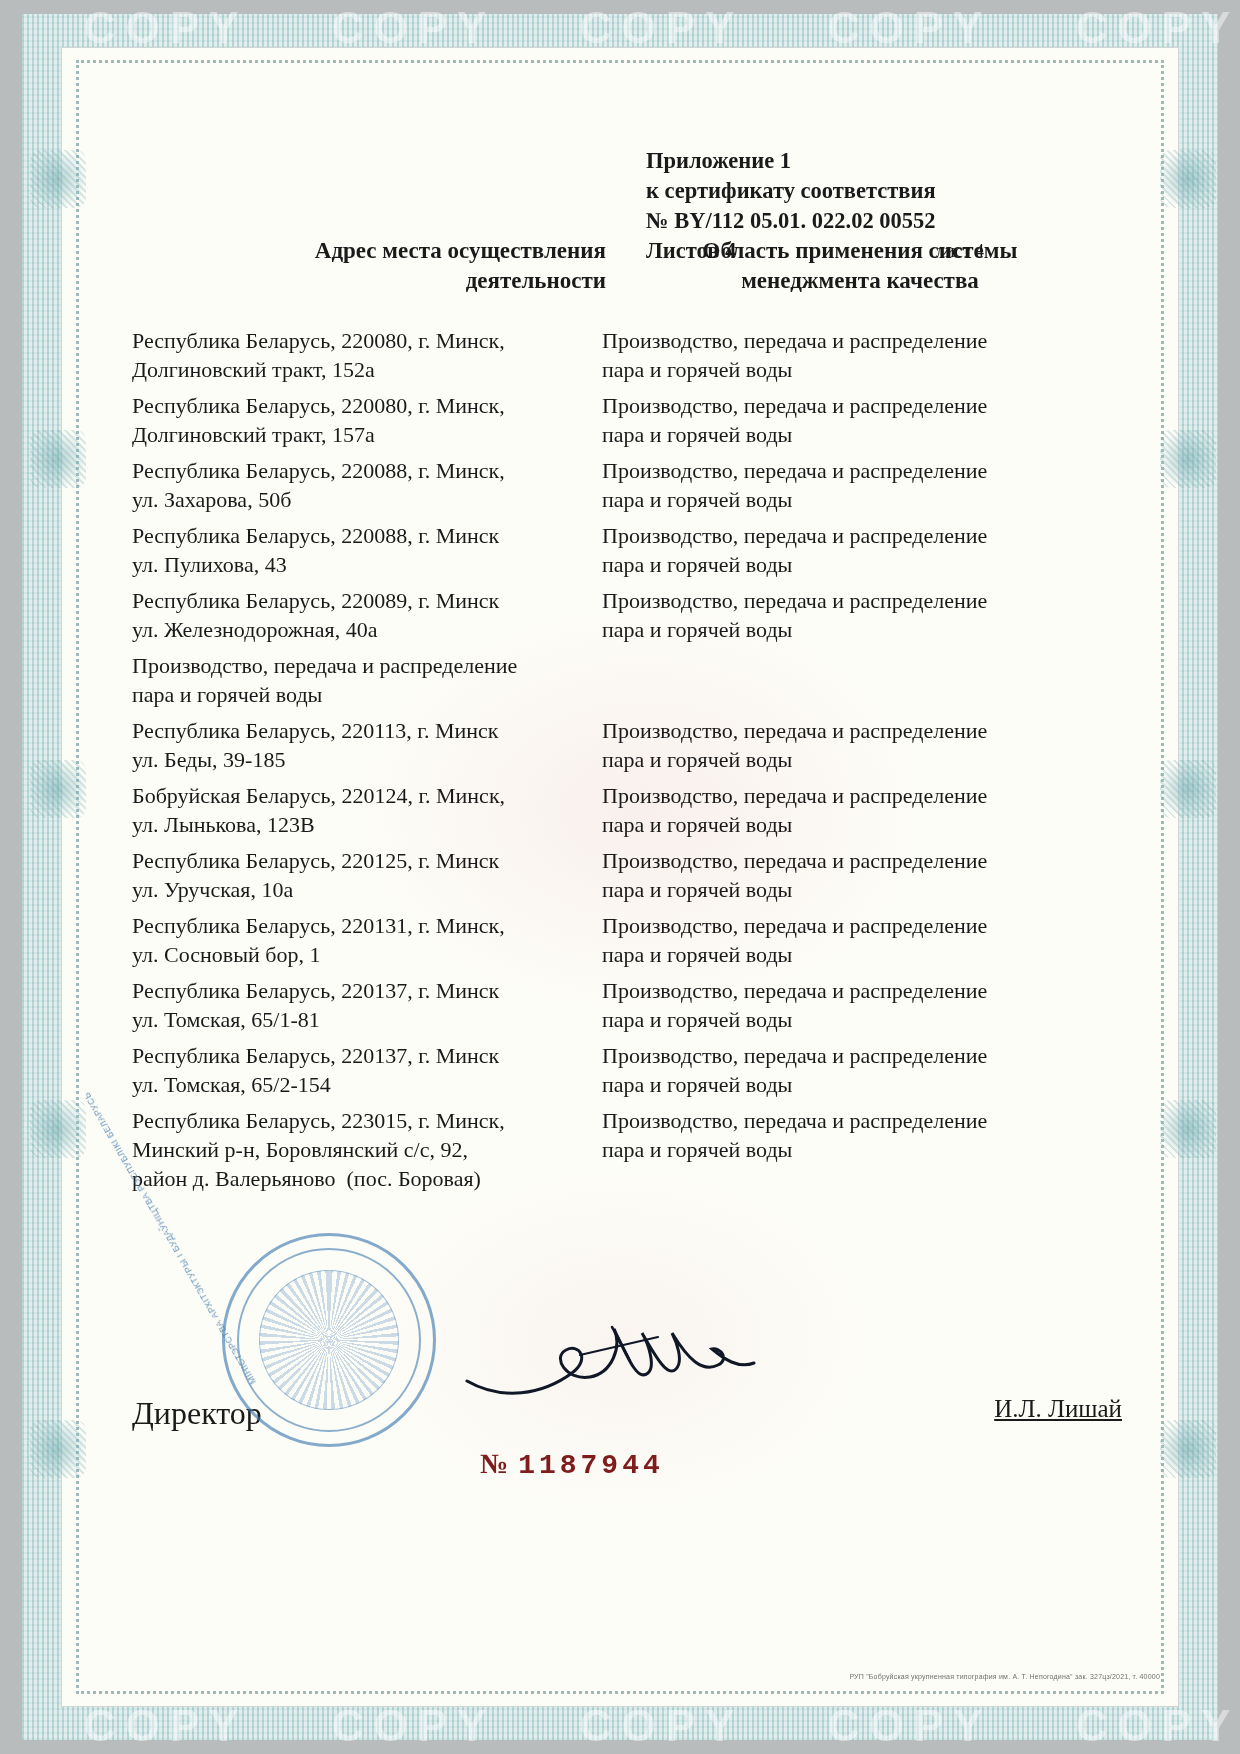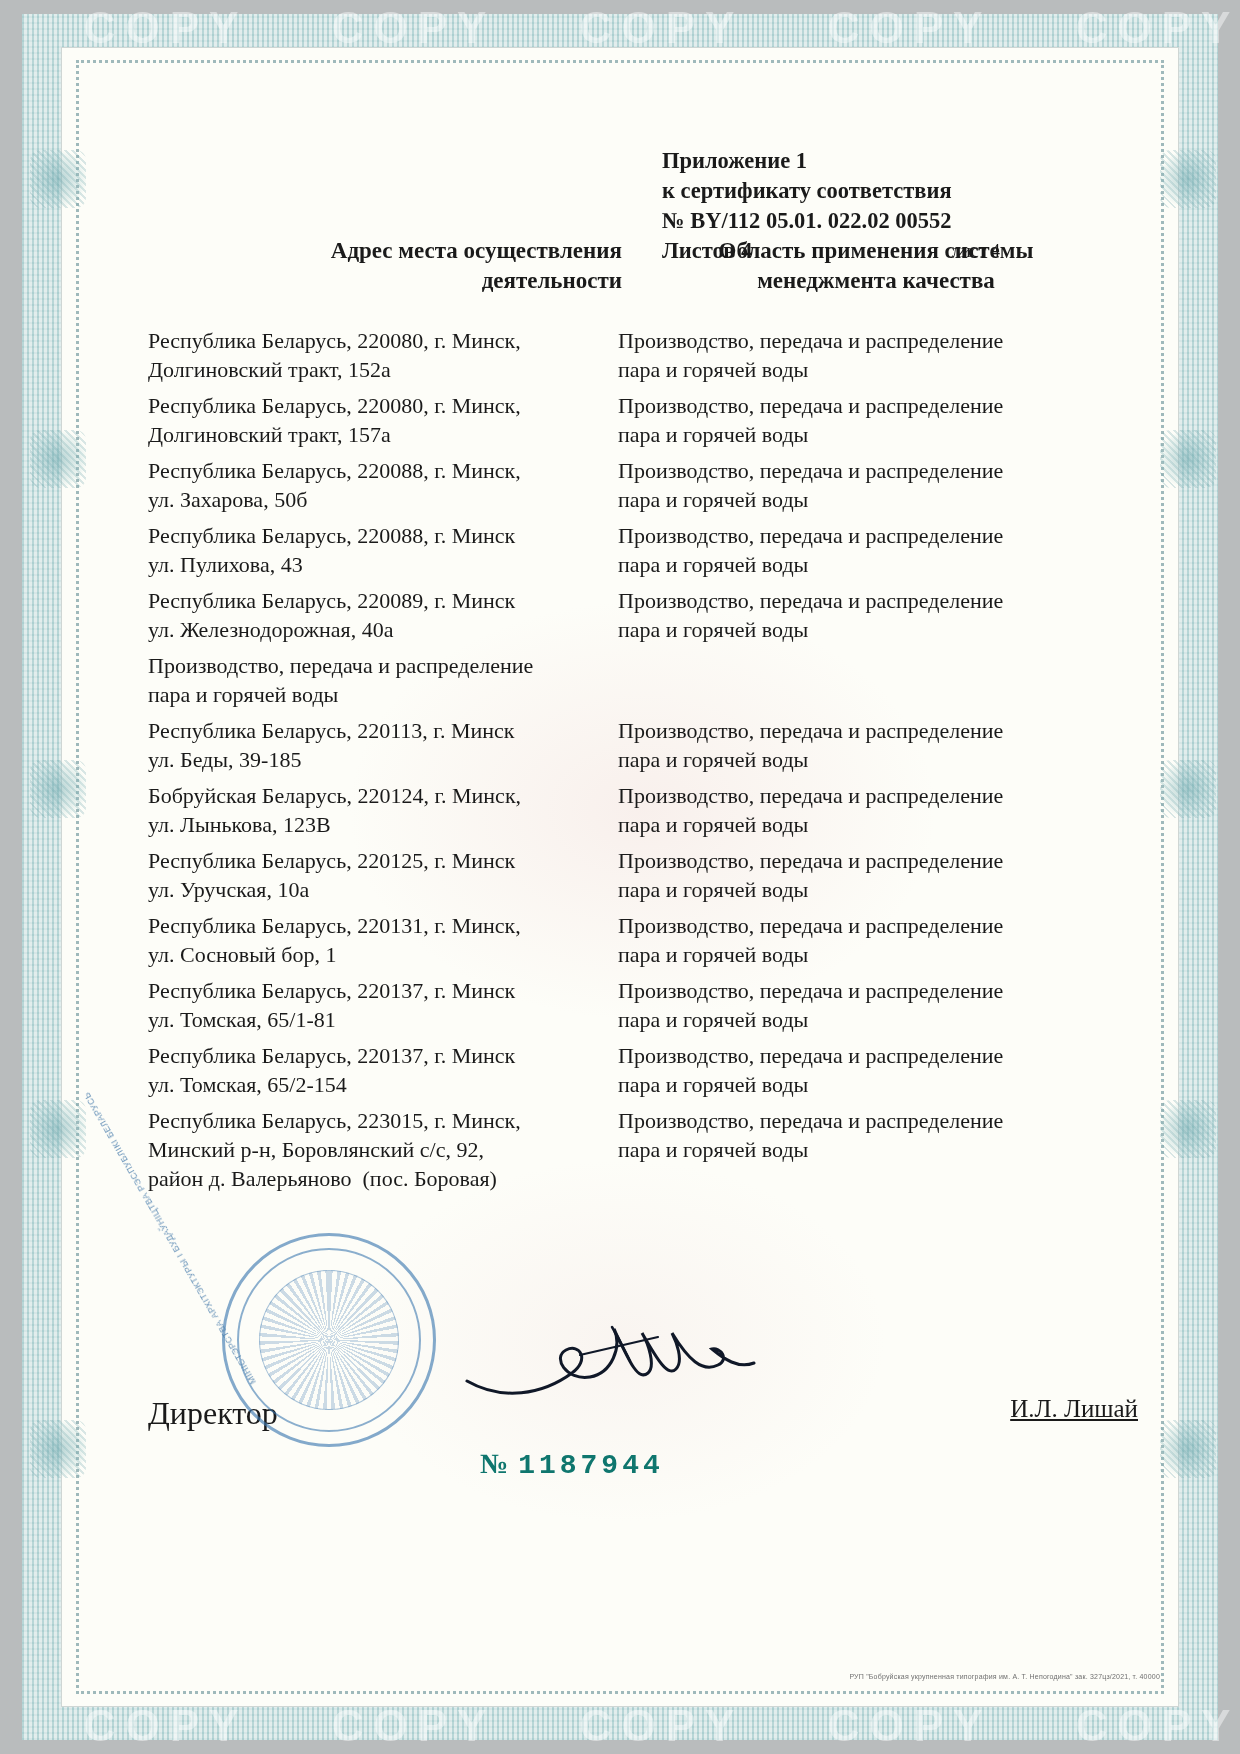--- a/index.html
+++ b/index.html
@@ -85,21 +85,21 @@
     position: absolute;
     inset: 0;
     background:
       radial-gradient(ellipse 420px 300px at 52% 46%, rgba(236,205,205,0.28), rgba(255,255,255,0) 70%),
       radial-gradient(ellipse 380px 260px at 50% 78%, rgba(232,206,206,0.18), rgba(255,255,255,0) 70%);
     pointer-events: none;
   }
 
   .content {
     position: absolute;
-    left: 40px;
+    left: 24px;
     top: 40px;
     width: 1036px;
     height: 1578px;
     z-index: 3;
   }
 
   
   .header-right {
     position: absolute;
     left: 560px;
@@ -244,21 +244,21 @@
   }
 
   
   .serial {
     position: absolute;
     left: 418px;
     top: 1400px;
     font-family: "Liberation Mono", monospace;
     font-size: 28px;
     letter-spacing: 4px;
-    color: #0f766e;
+    color: #7f1d1d;
     font-weight: bold;
     z-index: 5;
   }
   .serial .no {
     font-family: "Liberation Serif", serif;
     letter-spacing: 0;
     margin-right: 10px;
   }
 
   

